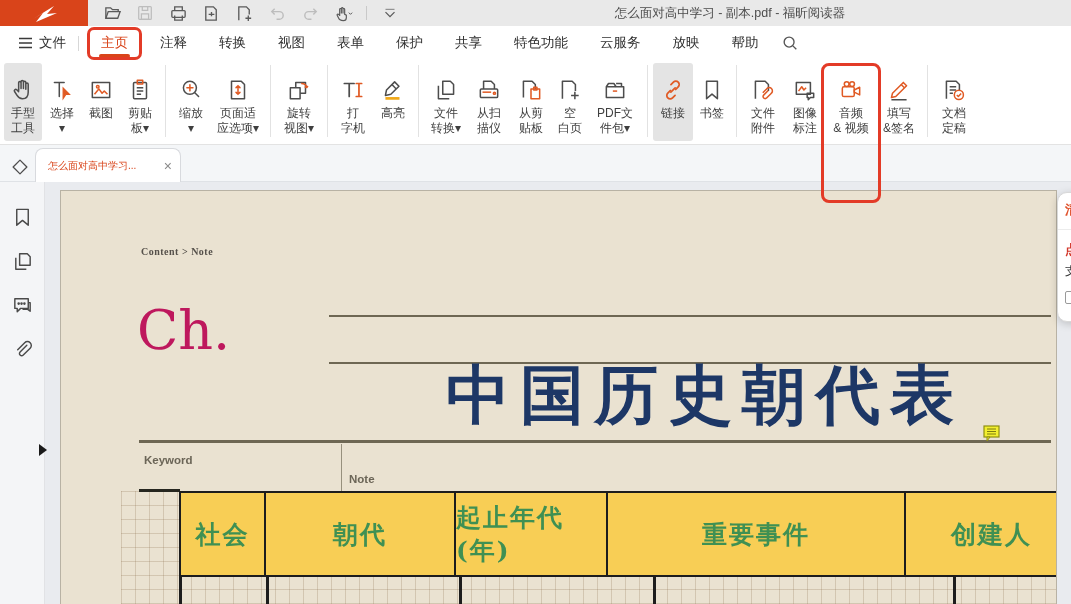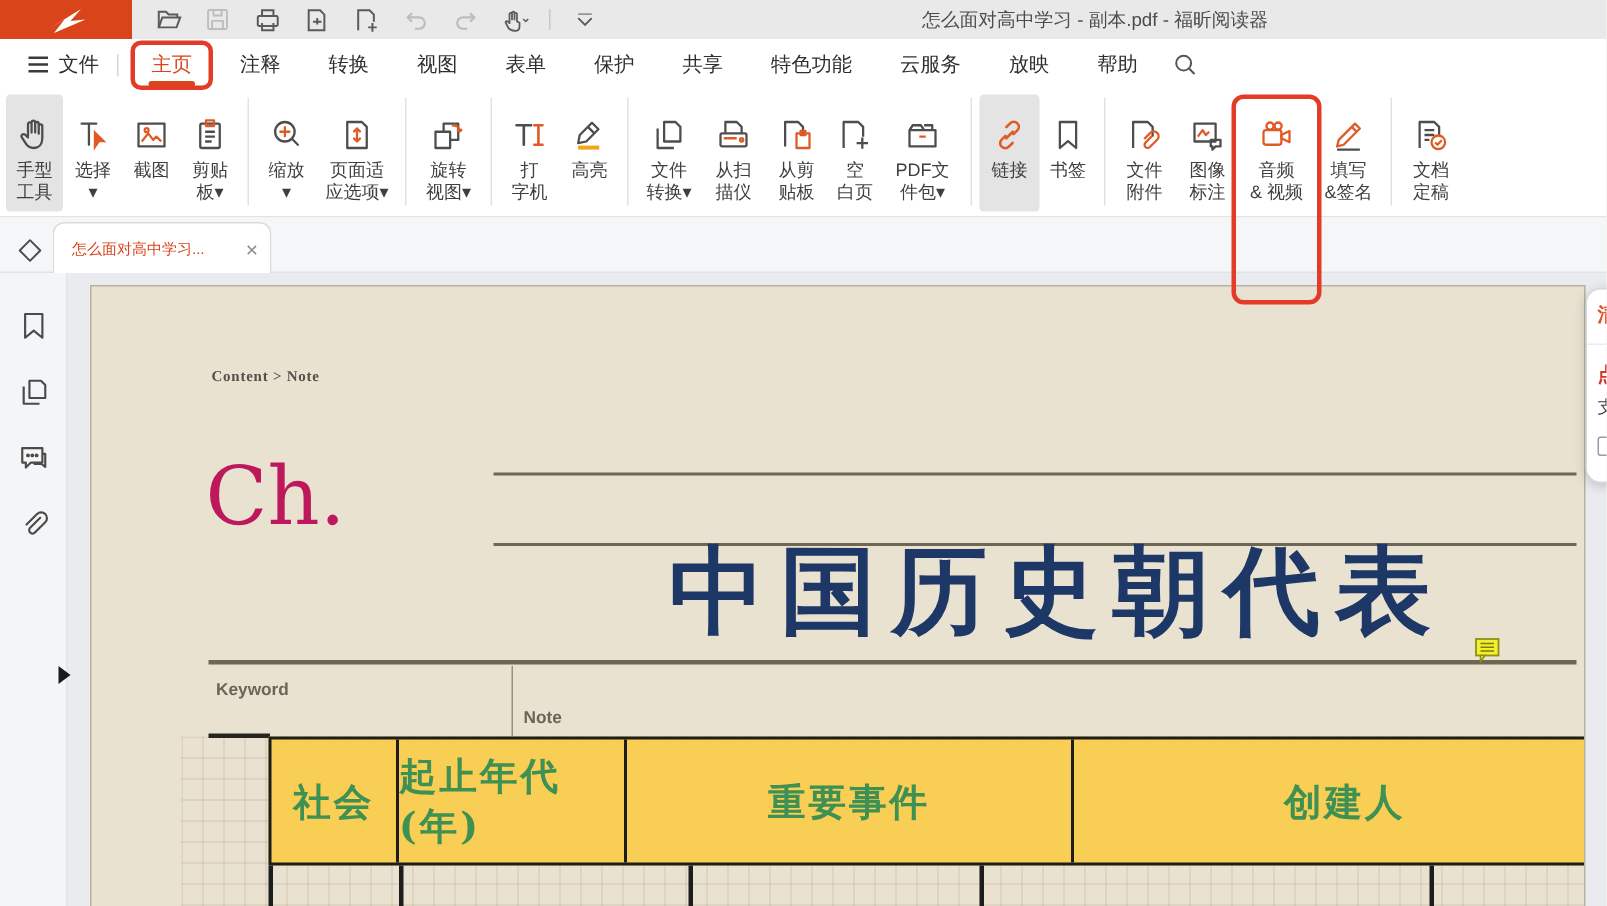--- a/index.html
+++ b/index.html
@@ -473,20 +473,21 @@
             <path d="M4 4h9M4 6.5h9M4 9h9" stroke="#7d7d10" stroke-width="1"></path>
           </svg>
       </div>
       <div class="kw-label">Keyword</div>
       <div class="note-label">Note</div>
       <div class="kw-vdiv"></div>
       <div class="grid-area"></div>
       <div class="tbl-ext-line"></div>
       <div class="dyn-table">
         <div class="dyn-cell" style="width:85px">社会</div>
+        <div class="dyn-cell" style="width:190px">朝代</div>
         <div class="dyn-cell" style="width:152px">起止年代(年)</div>
         <div class="dyn-cell" style="width:298px">重要事件</div>
         <div class="dyn-cell">创建人</div>
       </div>
       <div class="col-b" style="left:118px"></div>
       <div class="col-b" style="left:205px"></div>
       <div class="col-b" style="left:398px"></div>
       <div class="col-b" style="left:592px"></div>
       <div class="col-b" style="left:892px"></div>
     </div>

